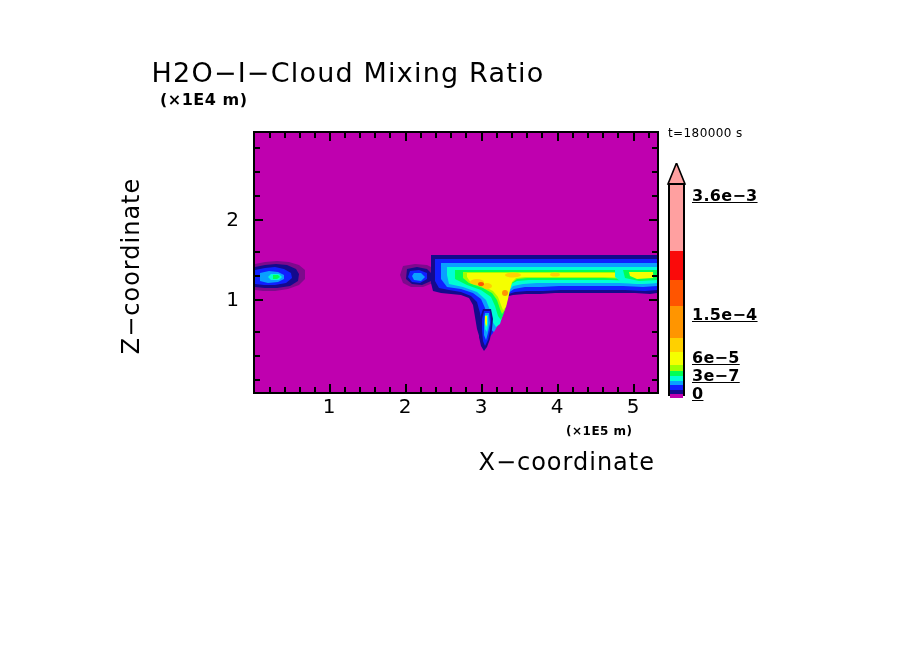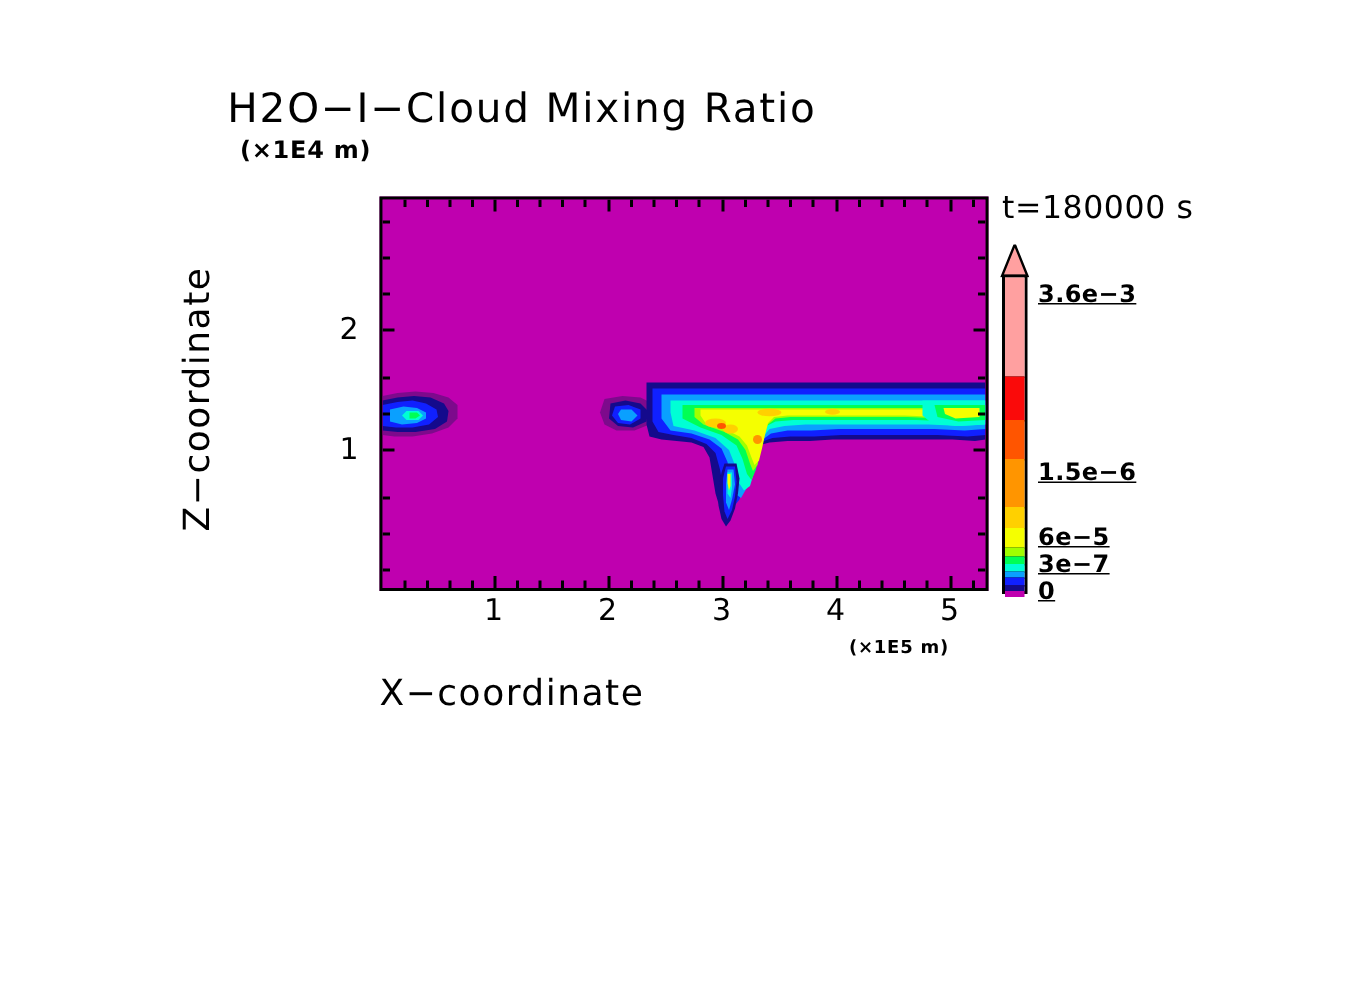--- a/index.html
+++ b/index.html
@@ -20,31 +20,31 @@
     margin-left:16px;
   }
   #title-inner{display:inline-block;margin-left:-240px;}
 
   
   #ylabel-units{left:160px;top:90px;font-size:16px;font-weight:bold;letter-spacing:.5px;}
   #xlabel-units{left:566px;top:424px;font-size:12px;font-weight:bold;letter-spacing:.5px;}
 
   
   #xlabel{
-    left:253px;top:448px;width:402px;text-align:left;
+    left:253px;top:448px;width:402px;text-align:right;
     font-size:24px;letter-spacing:1px;
   }
   #ylabel{
     left:-9px;top:252px;width:280px;text-align:center;
     font-size:24px;letter-spacing:1px;
     transform:rotate(-90deg);transform-origin:center center;
   }
 
   
-  #timestamp{left:668px;top:126px;font-size:21px;letter-spacing:.4px;}
+  #timestamp{left:668px;top:126px;font-size:12px;letter-spacing:.4px;}
 
   
   #plot{
     position:absolute;left:253px;top:131px;width:402px;height:259px;
     border:2px solid #000;box-sizing:content-box;
     background:#bf00af;overflow:hidden;
   }
   #field{position:absolute;left:0;top:0;width:402px;height:259px;}
 
   
@@ -259,18 +259,18 @@
     <div class="cseg" style="top:180px;height:6px;background:#a0ff00;border-bottom:1.5px solid #000;"></div>
     <div class="cseg" style="top:186px;height:5px;background:#00ff55;border-bottom:1.5px solid #000;"></div>
     <div class="cseg" style="top:191px;height:5px;background:#00ffd5;border-bottom:1.5px solid #000;"></div>
     <div class="cseg" style="top:196px;height:4px;background:#0aa0ff;border-bottom:1.5px solid #000;"></div>
     <div class="cseg" style="top:200px;height:5px;background:#1020ff;border-bottom:1.5px solid #000;"></div>
     <div class="cseg" style="top:205px;height:4px;background:#140a8c;border-bottom:1.5px solid #000;"></div>
     <div class="cseg" style="top:209px;height:4px;background:#bf00af;"></div>
   </div>
 
   <div class="cblabel" style="top:186px;">3.6e−3</div>
-  <div class="cblabel" style="top:305px;">1.5e−6</div>
+  <div class="cblabel" style="top:305px;">1.5e−4</div>
   <div class="cblabel" style="top:348px;">6e−5</div>
   <div class="cblabel" style="top:366px;">3e−7</div>
   <div class="cblabel" style="top:384px;">0</div>
 
 </div>
 
 </body></html>

